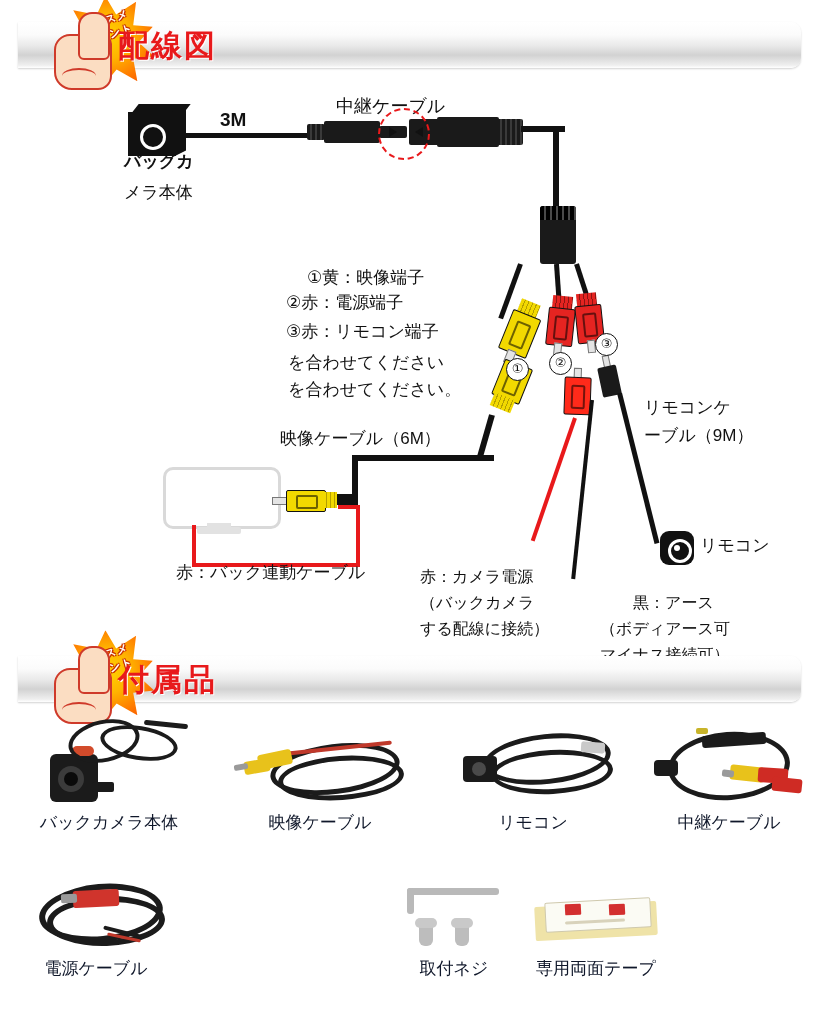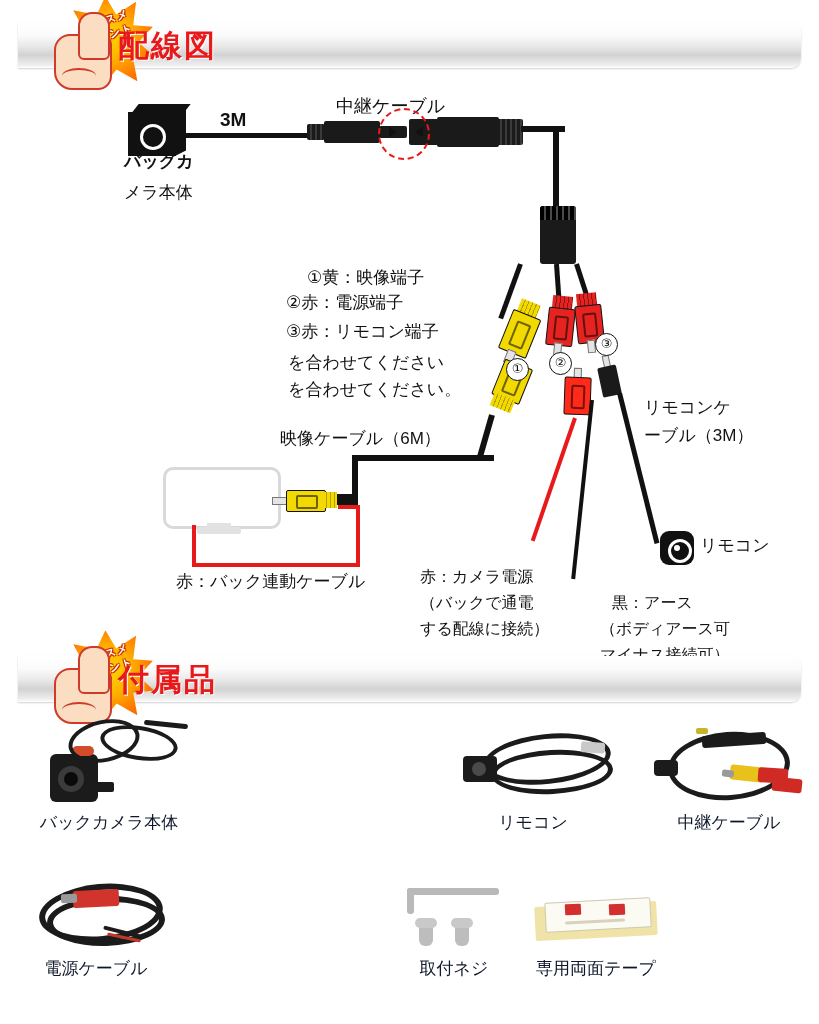--- a/index.html
+++ b/index.html
@@ -259,35 +259,35 @@
       <div class="pin" style="left:0;top:9px;width:16px;height:6px;"></div>
       <div class="barrel" style="left:14px;top:2px;width:38px;height:20px;background:#f2d900;border:1.5px solid #111;"></div>
       <div class="slot" style="left:24px;top:7px;width:18px;height:10px;"></div>
       <div class="ribs" style="left:51px;top:4px;width:14px;height:16px;background:repeating-linear-gradient(90deg,#f2d900 0 3px,#b59f00 3px 4px);"></div>
     </div>
 
     <div class="wire-red" style="left:338px;top:505px;width:22px;height:4px;"></div>
     <div class="wire-red" style="left:356px;top:505px;width:4px;height:62px;"></div>
     <div class="wire-red" style="left:192px;top:563px;width:168px;height:4px;"></div>
     <div class="wire-red" style="left:192px;top:525px;width:4px;height:40px;"></div>
-    <div class="lbl" style="left:176px;top:561px;margin-top:9px;">赤：バック連動ケーブル</div>
+    <div class="lbl" style="left:176px;top:561px;">赤：バック連動ケーブル</div>
 
     <div class="wire-red" style="left:573px;top:418px;width:4px;height:130px;transform:rotate(19deg);transform-origin:top center;"></div>
     <div class="lbl sm" style="left:420px;top:566px;">赤：カメラ電源</div>
-    <div class="lbl sm" style="left:420px;top:592px;">（バックで通電</div>
+    <div class="lbl sm" style="left:420px;top:592px;">（バックカメラ</div>
     <div class="lbl sm" style="left:420px;top:618px;">する配線に接続）</div>
 
     <div class="wire" style="left:590px;top:400px;width:4px;height:180px;transform:rotate(6deg);transform-origin:top center;"></div>
-    <div class="lbl sm" style="left:612px;top:592px;">黒：アース</div>
+    <div class="lbl sm" style="left:633px;top:592px;">黒：アース</div>
     <div class="lbl sm" style="left:600px;top:618px;">（ボディアース可</div>
     <div class="lbl sm" style="left:600px;top:644px;">マイナス接続可）</div>
 
     <div class="wire" style="left:617px;top:393px;width:5px;height:155px;transform:rotate(-14deg);transform-origin:top center;"></div>
     <div class="lbl" style="left:644px;top:396px;">リモコンケ</div>
-    <div class="lbl" style="left:644px;top:424px;">ーブル（3M）</div>
+    <div class="lbl" style="left:644px;top:424px;">ーブル（9M）</div>
 
     <div class="remote">
       <div class="ring"></div>
       <div class="dot"></div>
     </div>
     <div class="lbl" style="left:700px;top:534px;">リモコン</div>
   </div>
 
   <div class="section-header" style="top:656px;">
     <div class="hdr-bar"></div>
@@ -317,20 +317,31 @@
           <div class="blk" style="left:40px;top:56px;width:14px;height:14px;border-radius:50%;background:#0a0a0a;"></div>
           <div class="red" style="left:48px;top:30px;width:22px;height:10px;border-radius:5px;background:#d24b2b;"></div>
           <div class="blk" style="left:68px;top:66px;width:22px;height:10px;border-radius:2px;"></div>
           <div class="coil" style="left:44px;top:4px;width:64px;height:34px;border-width:4px;transform:rotate(-12deg);"></div>
           <div class="coil" style="left:76px;top:10px;width:70px;height:26px;border-width:4px;transform:rotate(9deg);"></div>
           <div class="blk" style="left:120px;top:6px;width:44px;height:5px;transform:rotate(6deg);"></div>
         </div>
         <div class="cap">バックカメラ本体</div>
       </div>
 
+      <div class="acc" style="left:225px;top:0;width:190px;">
+        <div class="pic" style="width:180px;height:96px;">
+          <div class="coil" style="left:40px;top:28px;width:120px;height:40px;border-width:5px;transform:rotate(-7deg);"></div>
+          <div class="coil" style="left:48px;top:40px;width:116px;height:34px;border-width:5px;transform:rotate(-4deg);"></div>
+          <div class="red" style="left:58px;top:30px;width:104px;height:4px;transform:rotate(-6deg);background:#c0392b;"></div>
+          <div class="yel" style="left:28px;top:36px;width:34px;height:15px;transform:rotate(-12deg);border-radius:3px;"></div>
+          <div class="yel" style="left:14px;top:44px;width:26px;height:13px;transform:rotate(-10deg);border-radius:3px;"></div>
+          <div class="gry" style="left:4px;top:48px;width:14px;height:6px;transform:rotate(-10deg);"></div>
+        </div>
+        <div class="cap">映像ケーブル</div>
+      </div>
 
       <div class="acc" style="left:448px;top:0;width:170px;">
         <div class="pic" style="width:160px;height:96px;">
           <div class="coil" style="left:30px;top:18px;width:118px;height:40px;border-width:5px;transform:rotate(-6deg);"></div>
           <div class="coil" style="left:38px;top:34px;width:112px;height:34px;border-width:5px;transform:rotate(-3deg);"></div>
           <div class="blk" style="left:10px;top:40px;width:34px;height:26px;border-radius:4px;"></div>
           <div class="blk" style="left:19px;top:46px;width:14px;height:14px;border-radius:50%;background:#4a4a4a;"></div>
           <div class="gry" style="left:128px;top:26px;width:24px;height:11px;border-radius:3px;background:#c9c9c9;transform:rotate(4deg);"></div>
         </div>
         <div class="cap">リモコン</div>

